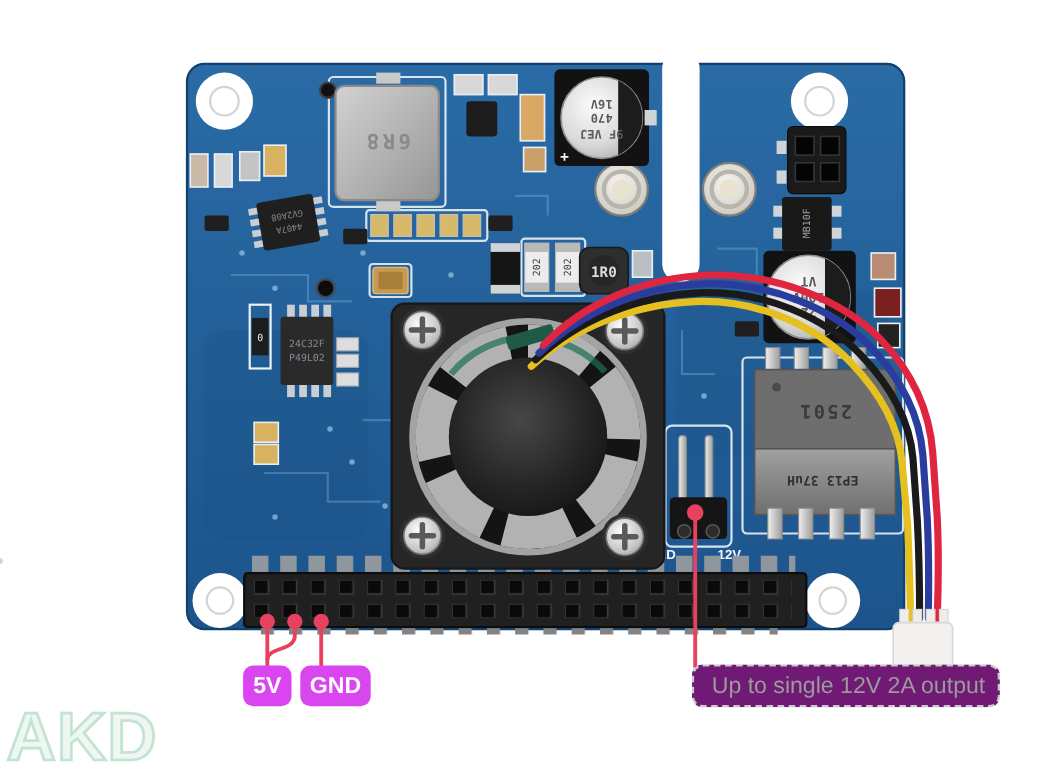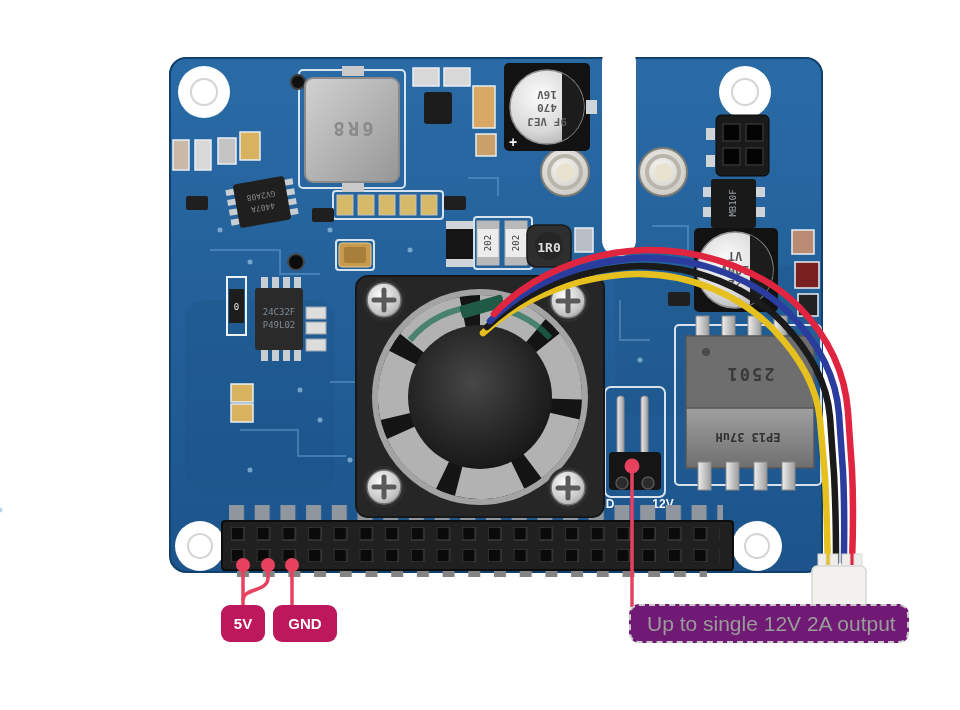--- a/index.html
+++ b/index.html
@@ -1,20 +1,20 @@
 <!DOCTYPE html>
 <html><head>
 <meta charset="utf-8">
 <style>
   html,body{margin:0;padding:0;background:#ffffff;}
   .stage{position:relative;width:960px;height:710px;background:#ffffff;overflow:hidden;
          font-family:"Liberation Sans",sans-serif;}
   .stage svg{position:absolute;left:0;top:0;z-index:1;}
-  .badge{position:absolute;z-index:3;background:#be185d;color:#ffffff;font-weight:bold;
-         font-size:15px;height:37px;display:flex;align-items:center;justify-content:center;
+  .badge{position:absolute;z-index:3;background:#d946ef;color:#ffffff;font-weight:bold;
+         font-size:21px;height:37px;display:flex;align-items:center;justify-content:center;
          border-radius:9px;box-sizing:border-box;}
   #badge-5v{left:221px;top:605px;width:44px;}
   #badge-gnd{left:273px;top:605px;width:64px;}
   #badge-2p{left:511px;top:605px;width:124px;}
   .note{position:absolute;z-index:2;left:629px;top:604px;width:280px;height:39px;
         box-sizing:border-box;background:#701a75;border:2px dashed #c9c9c9;border-radius:10px;
         color:#9b9b9b;font-size:21px;display:flex;align-items:center;padding-left:16px;}
   .watermark{position:absolute;z-index:2;left:6px;top:640px;font-size:62px;font-weight:800;
         letter-spacing:1px;color:#eef7f2;-webkit-text-stroke:2.5px #c3e4d3;line-height:1;}
   text{font-family:"DejaVu Sans Mono",monospace;}
@@ -404,14 +404,15 @@
     <circle cx="632" cy="466" r="7.5"></circle>
   </g>
 </svg>
 
 <div class="badge" id="badge-5v">5V</div>
 <div class="badge" id="badge-gnd">GND</div>
 <div class="note">
   <span>Up to single 12V 2A output</span>
 </div>
 
+<div class="watermark">AKD</div>
 
 </div>
 
 </body></html>

